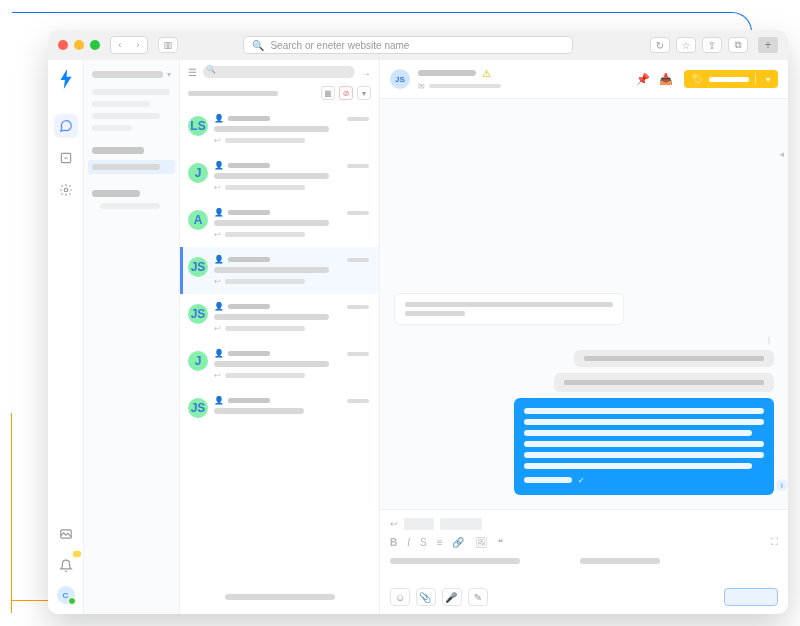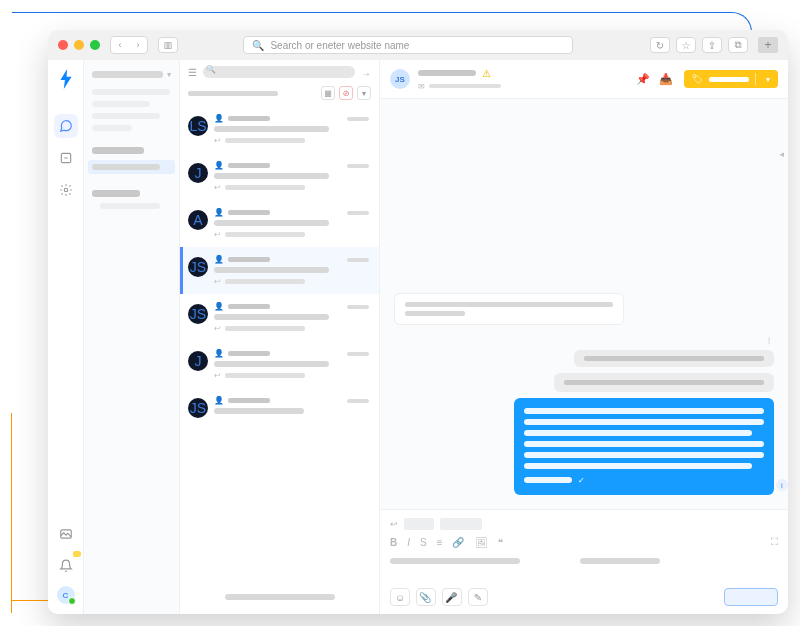--- a/index.html
+++ b/index.html
@@ -98,21 +98,21 @@
   .search-pill::before { content: '🔍'; position: absolute; left: 3px; top: -1px; font-size: 8px; opacity: .5; }
   .arrow-ic { color: #a0a0a0; font-size: 10px; }
   .threads-chips { padding: 2px 8px 6px; display: flex; align-items: center; gap: 6px; }
   .chipbar { height: 5px; background: #d8d8d8; border-radius: 2px; }
   .chipbar.w60 { width: 90px; }
   .chips-right { margin-left: auto; display: flex; gap: 4px; }
   .sq { width: 14px; height: 14px; border: 1px solid #e0e0e0; border-radius: 3px; display: flex; align-items: center; justify-content: center; font-size: 8px; color: #999; }
   .sq.red { border-color: #f3c2c2; color: #e26b6b; }
   .thread-list { flex: 1; overflow: auto; }
   .thread { padding: 8px 10px 8px 34px; position: relative; min-height: 42px; }
-  .thread .av { position: absolute; left: 8px; top: 10px; width: 20px; height: 20px; border-radius: 50%; background: #0f172a; display: flex; align-items: center; justify-content: center; font-size: 14px; font-weight: 400; color: #3a7bd5; }
+  .thread .av { position: absolute; left: 8px; top: 10px; width: 20px; height: 20px; border-radius: 50%; background: #86efac; display: flex; align-items: center; justify-content: center; font-size: 12px; font-weight: 700; color: #3a7bd5; }
   .thread .row1 { display: flex; align-items: center; gap: 4px; margin-bottom: 3px; }
   .thread .nm { width: 42px; height: 5px; background: #c8c8c8; border-radius: 2px; }
   .thread .time { margin-left: auto; width: 22px; height: 4px; background: #dcdcdc; border-radius: 2px; }
   .thread .row2 { width: 115px; height: 6px; background: #d8d8d8; border-radius: 3px; margin-bottom: 4px; }
   .thread .row3 { display: flex; align-items: center; gap: 4px; }
   .thread .reply { color: #bfbfbf; font-size: 8px; }
   .thread .sn { width: 80px; height: 5px; background: #e0e0e0; border-radius: 2px; }
   .thread.selected { background: #f4f9ff; box-shadow: inset 3px 0 0 #4f8bff; }
   .threads-footer { padding: 10px; text-align: center; }
   .threads-footer .bar { display: inline-block; width: 110px; height: 6px; background: #d8d8d8; border-radius: 3px; }

